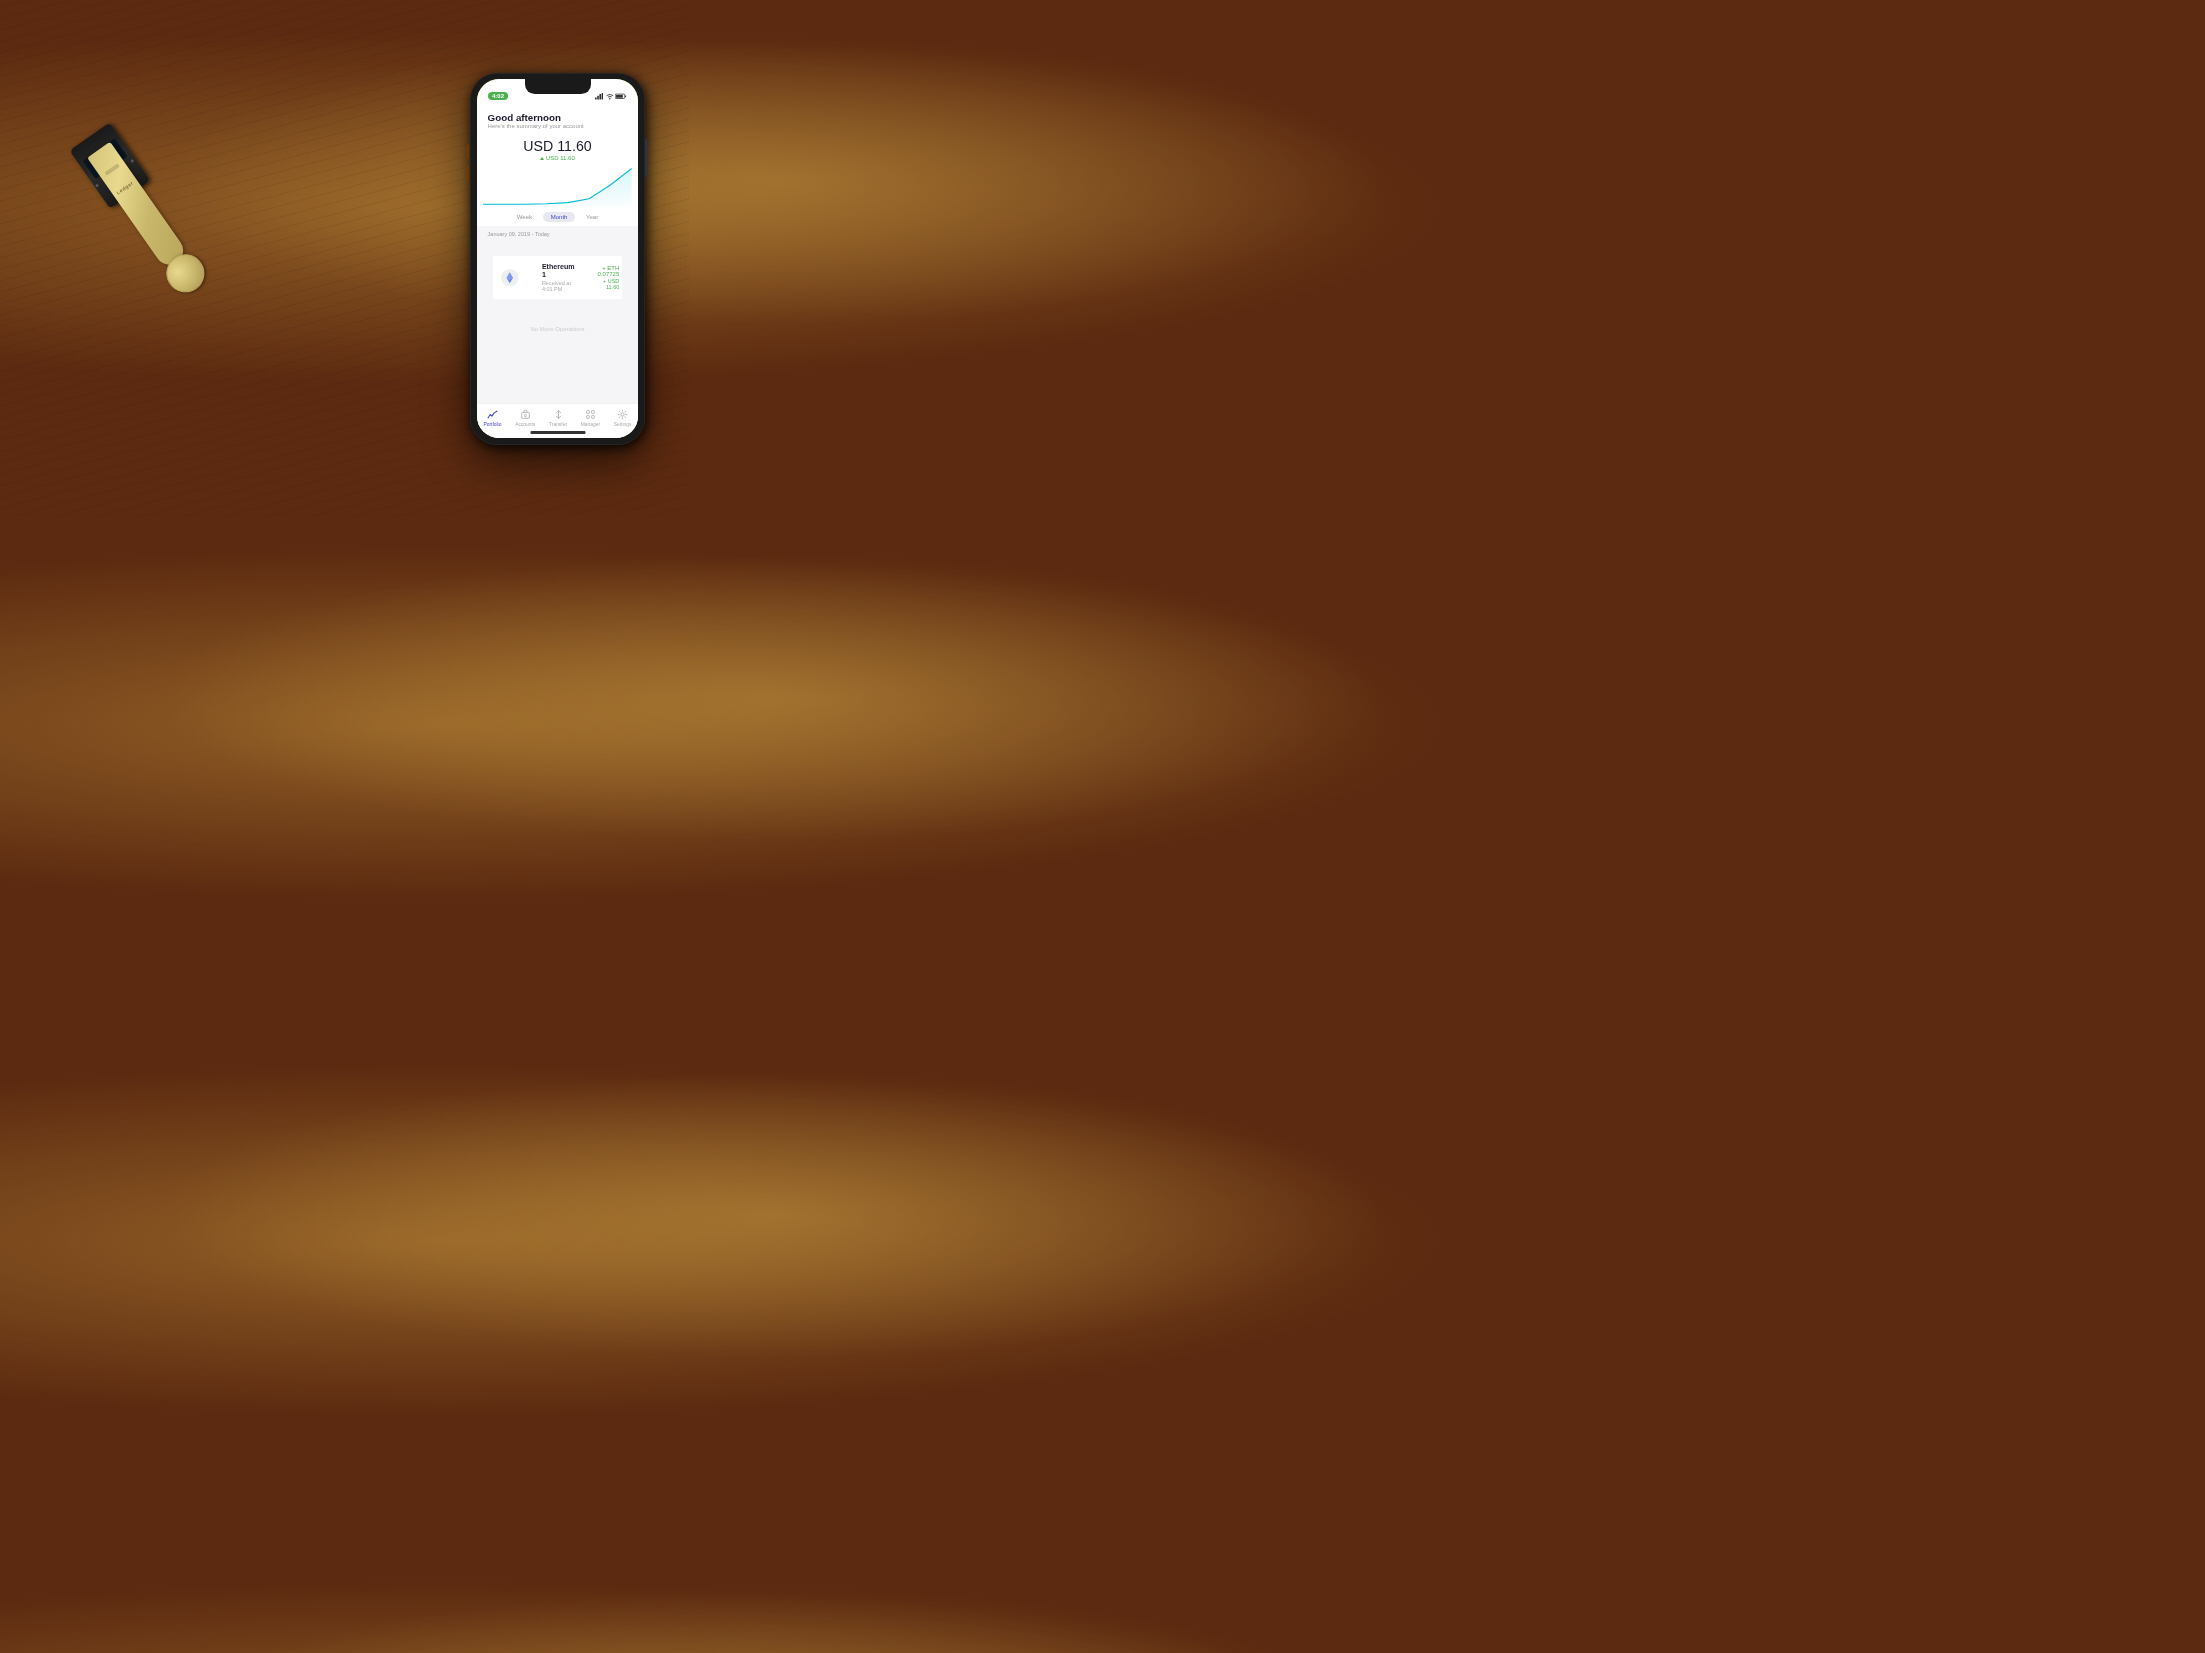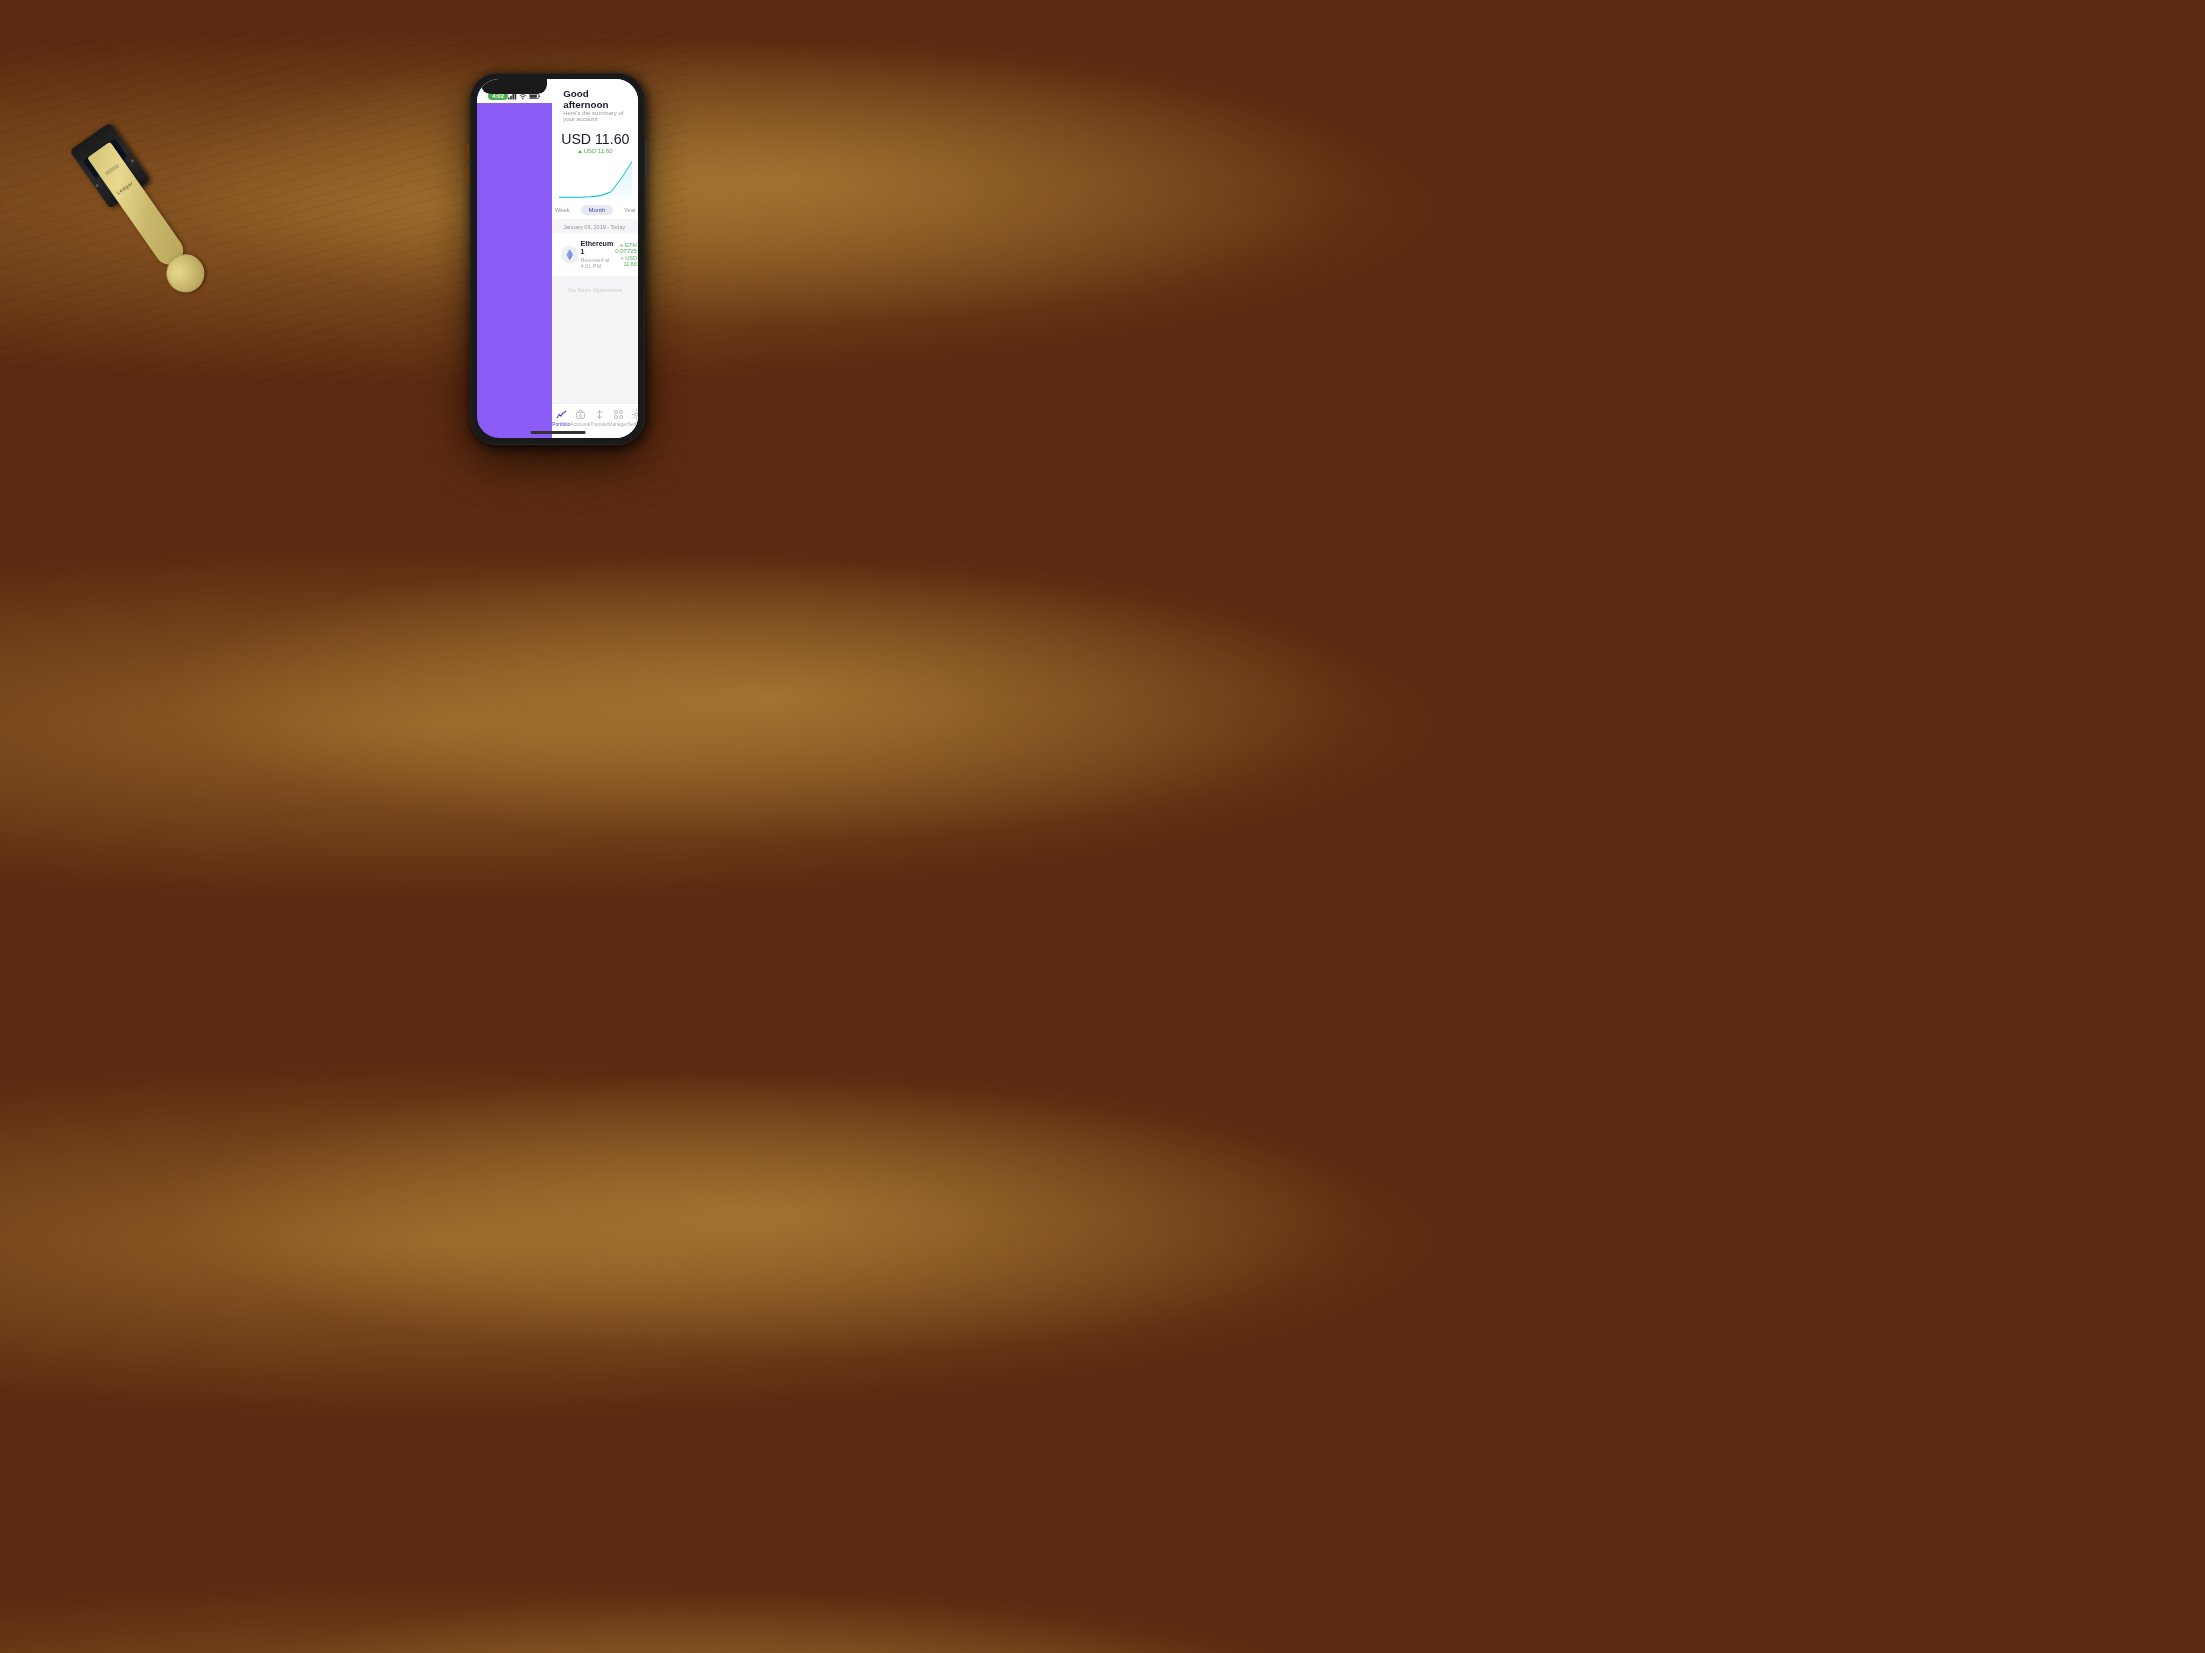--- a/index.html
+++ b/index.html
@@ -195,25 +195,26 @@
       top: 66px;
       width: 2.7px;
       height: 38px;
       background: #333;
       border-radius: 0 1.6px 1.6px 0;
     }
 
     .iphone-screen {
       width: 100%;
       height: 100%;
-      background: #8b5cf6;
+      background: #84cc16;
       border-radius: 22px;
       overflow: hidden;
       position: relative;
       display: flex;
+      flex-direction: column;
     }
 
     
     .status-bar {
       background: white;
       height: 24px;
       display: flex;
       align-items: flex-end;
       justify-content: space-between;
       padding: 0 11px 3.3px;
@@ -357,25 +358,25 @@
 
     .operations-date {
       font-size: 5.5px;
       color: #999;
       padding: 5.5px 11px 3.3px;
       font-family: -apple-system, sans-serif;
     }
 
     .operation-item {
       background: white;
-      margin: 0;
+      margin: 16px;
       padding: 6.6px 8.8px;
       display: flex;
       align-items: center;
-      gap: 2px;
+      gap: 23px;
     }
 
     .eth-icon {
       width: 17.5px;
       height: 17.5px;
       flex-shrink: 0;
     }
 
     .operation-details {
       flex: 1;

